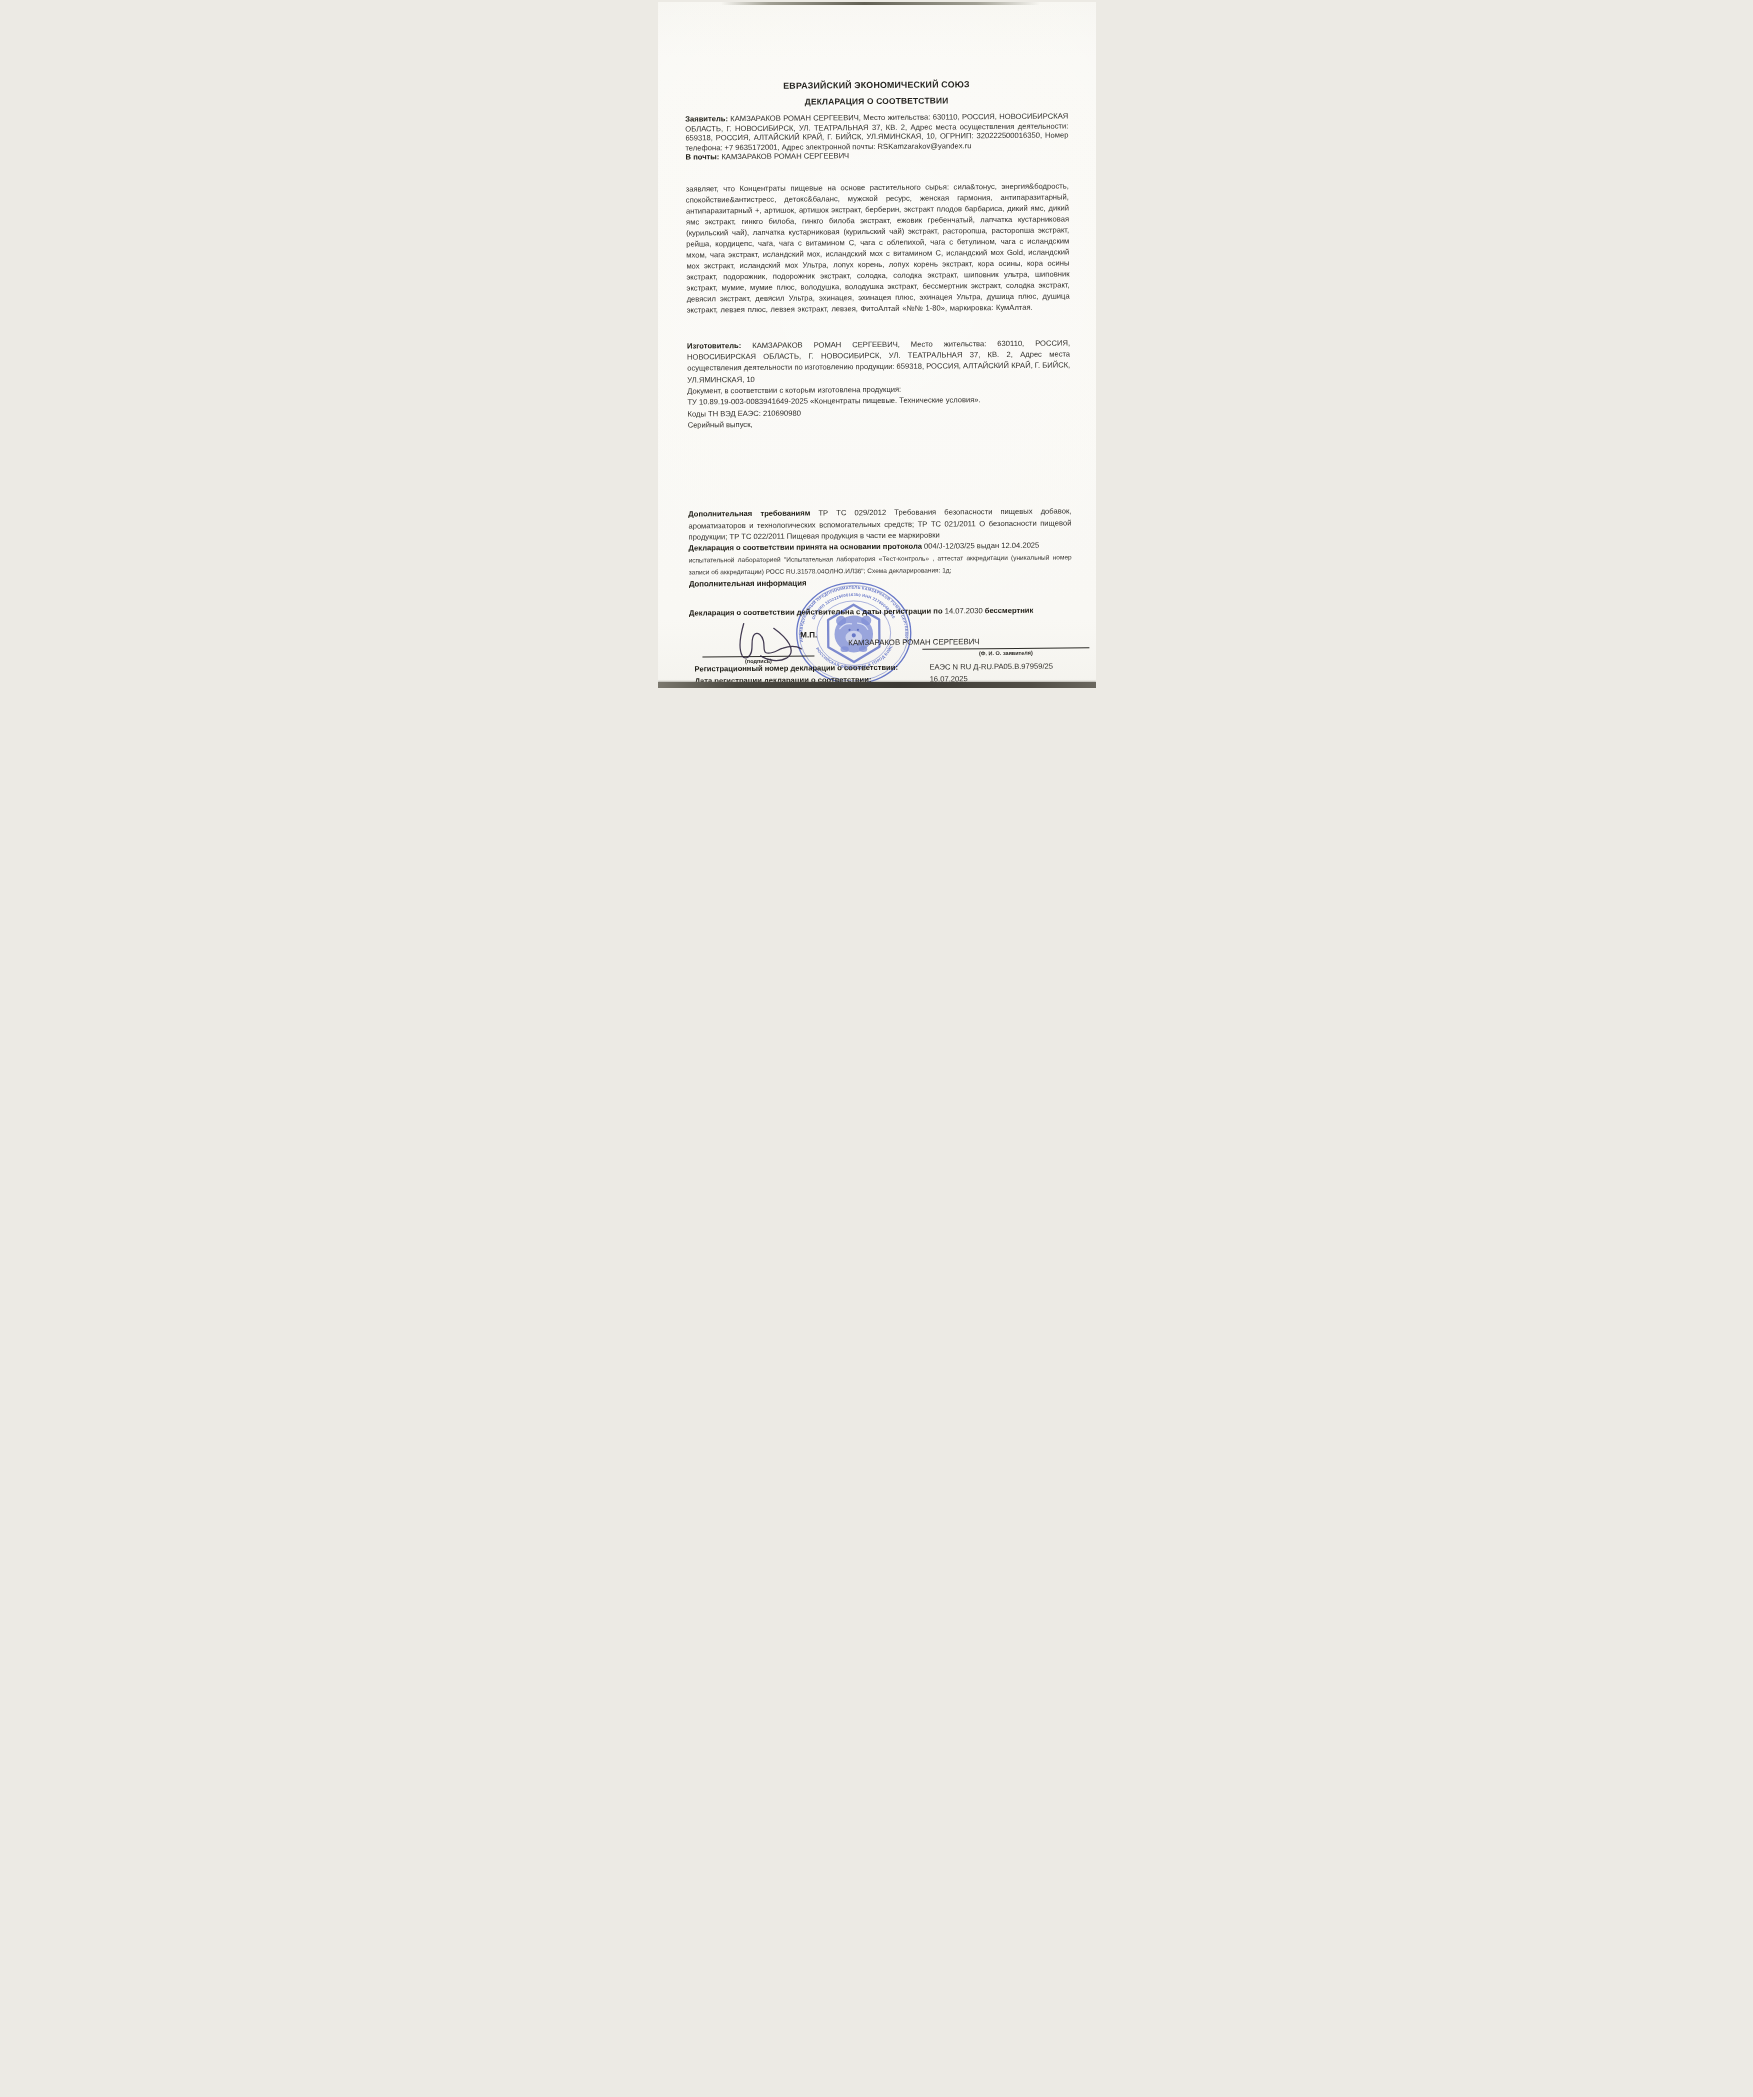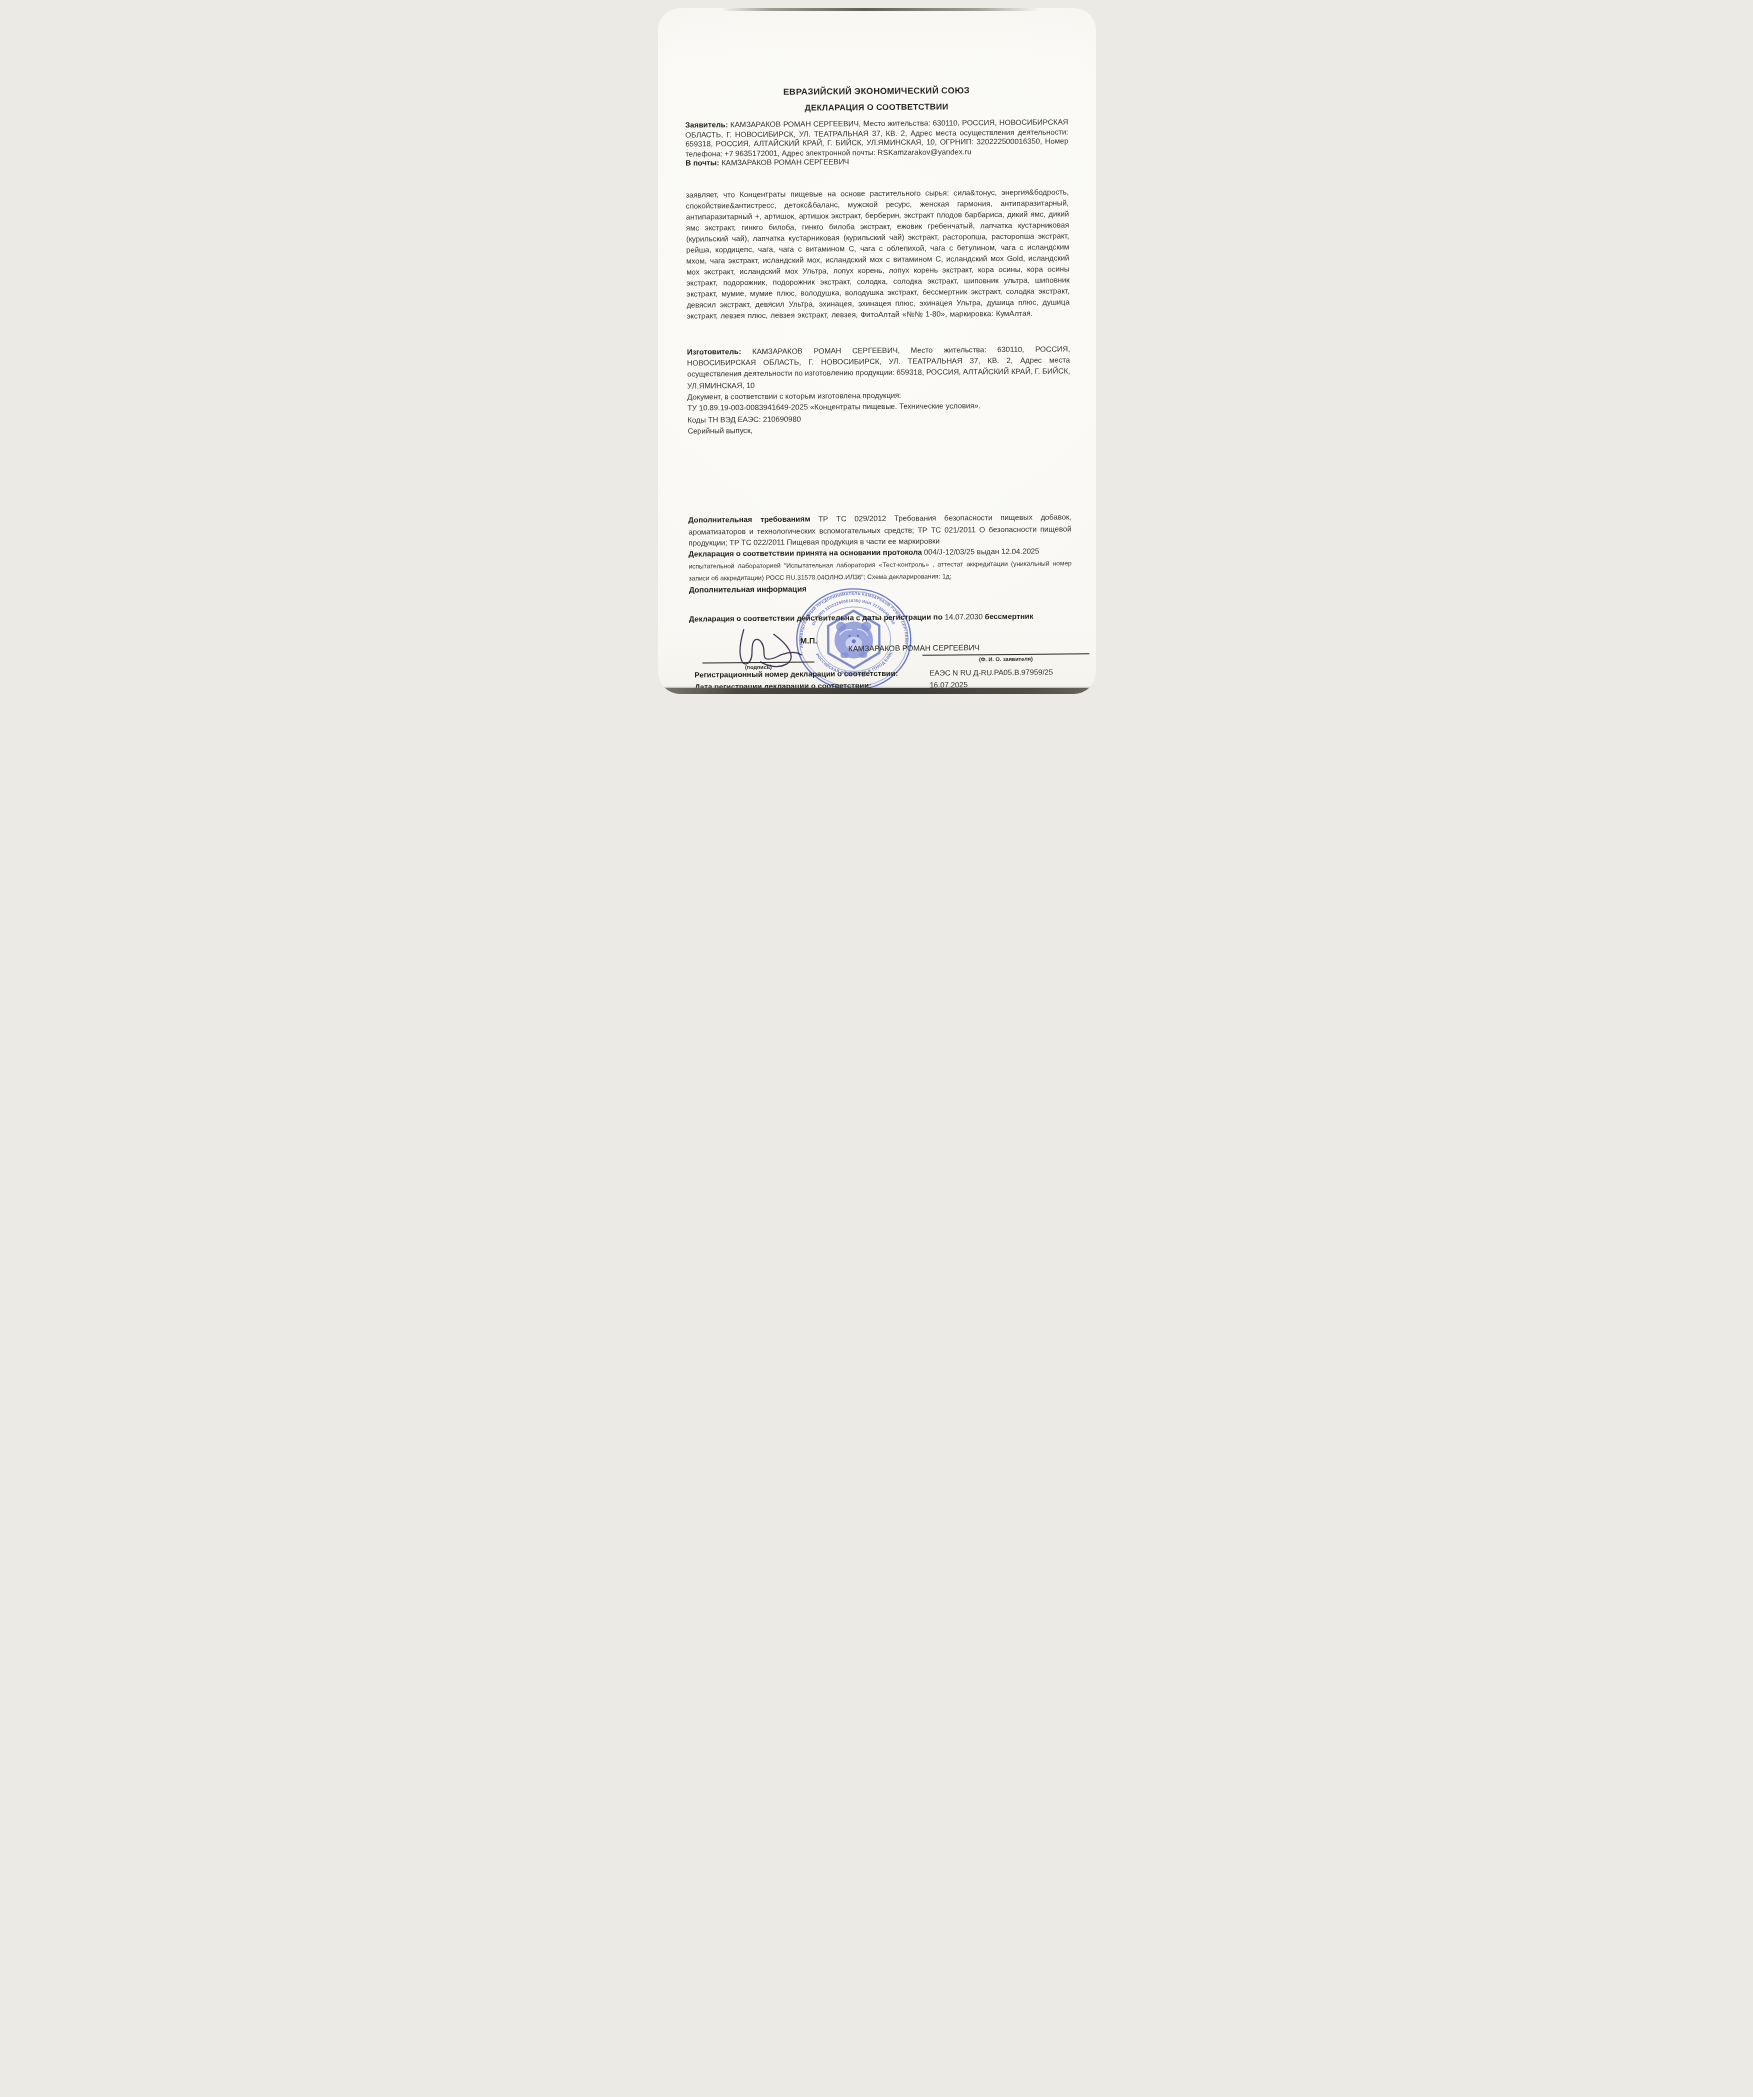--- a/index.html
+++ b/index.html
@@ -1,24 +1,23 @@
 <!DOCTYPE html>
 <html lang="ru" style="font-size:6.7px"><head>
 <meta charset="utf-8">
 <style>
   html,body{margin:0;padding:0;background:#eceae4;}
   .sheet{
-    position:relative;width:438px;height:686px;margin:8px auto;
+    position:relative;width:438px;height:686px;margin:2px auto;
     background:
       radial-gradient(120% 90% at 50% 40%, rgba(255,255,255,.35), rgba(0,0,0,0) 70%),
       linear-gradient(180deg,#f7f6f1 0%, #faf9f5 8%, #f9f8f4 90%, #f4f3ee 100%);
     overflow:hidden;
     font-family:"Liberation Sans", sans-serif;
     color:#2e2c28;
-    border-radius:22px;
   }
   .content{position:absolute;inset:0;transform:rotate(-0.45deg);}
   .sec{position:absolute;left:29px;width:383px;}
   .center{text-align:center;}
   .just{text-align:justify;}
   .b{font-weight:bold;color:#222019;}
   p{margin:0;}
   .h1{top:78px;font-size:8.8px;font-weight:bold;letter-spacing:0.2px;color:#252420;}
   .h2{top:94px;font-size:8.4px;font-weight:bold;letter-spacing:0.2px;color:#252420;}
   .applicant{top:111px;font-size:7.6px;line-height:9.6px;}

